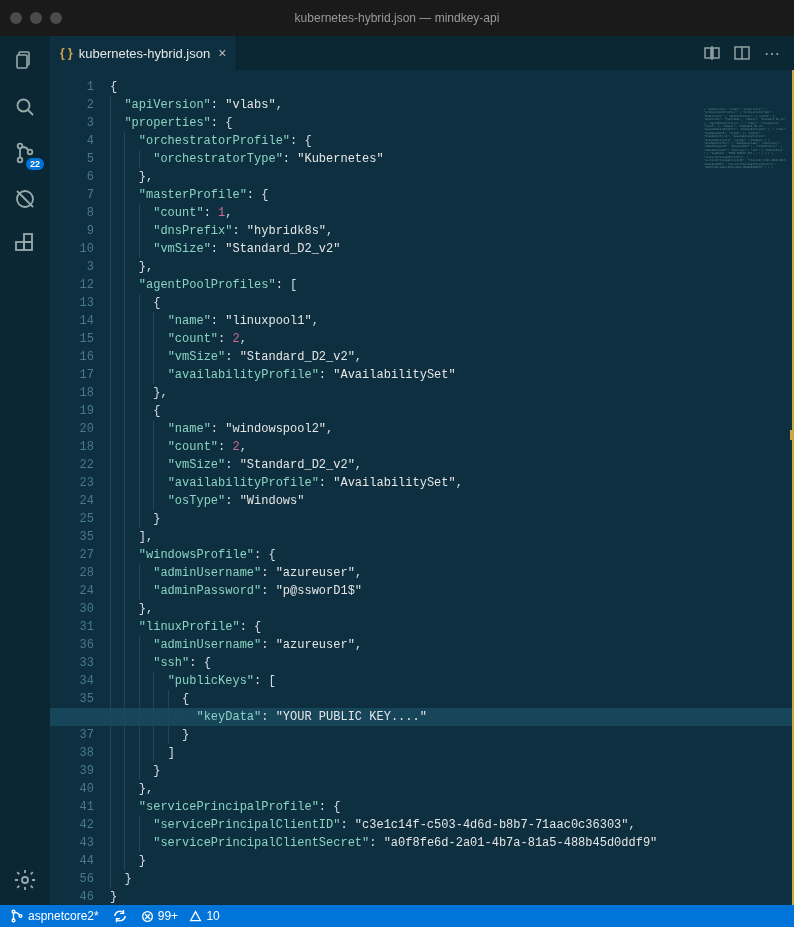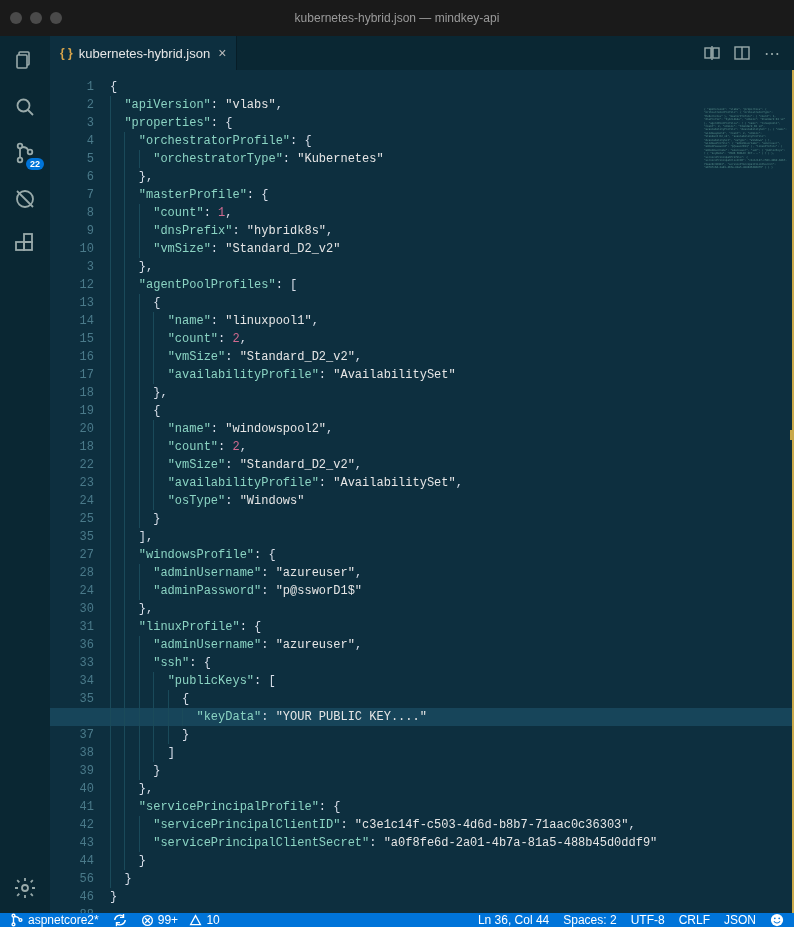--- a/index.html
+++ b/index.html
@@ -135,21 +135,21 @@
     height: 18px;
     vertical-align: top;
     margin-right: -1px;
   }
   .editor-right-border {
     position: absolute; right: 0; top: 0; bottom: 0; width: 2px;
     background: #c9a94a;
   }
   .edge-mark { position: absolute; right: 0; width: 4px; height: 10px; background: #c9a94a; }
   .statusbar {
-    height: 14px;
+    height: 22px;
     background: #0074d9;
     color: #fff;
     display: flex;
     align-items: center;
     font-size: 12px;
     padding: 0 10px;
     gap: 14px;
   }
   .statusbar .right { margin-left: auto; display: flex; gap: 14px; align-items: center; }
   .status-item { display: inline-flex; align-items: center; gap: 4px; cursor: pointer; }
@@ -365,28 +365,13 @@
         <line x1="5" y1="5" x2="11" y2="11"></line>
         <line x1="11" y1="5" x2="5" y2="11"></line>
       </svg>
     <span>99+</span>
     &nbsp;
     <svg width="13" height="13" viewBox="0 0 16 16" fill="none" stroke="currentColor" stroke-width="1.6">
         <path d="M8 2l6 11H2z"></path>
       </svg>
     <span>10</span>
   </span>
-  <div class="right">
-    <span class="status-item">Ln 36, Col 44</span>
-    <span class="status-item">Spaces: 2</span>
-    <span class="status-item">UTF-8</span>
-    <span class="status-item">CRLF</span>
-    <span class="status-item">JSON</span>
-    <span class="status-item">
-      <svg width="14" height="14" viewBox="0 0 16 16" fill="currentColor">
-          <circle cx="8" cy="8" r="7"></circle>
-          <circle cx="5.5" cy="6" r="1" fill="#0074d9"></circle>
-          <circle cx="10.5" cy="6" r="1" fill="#0074d9"></circle>
-          <path d="M4.5 9.5c1 1.5 2 2 3.5 2s2.5-.5 3.5-2" stroke="#0074d9" stroke-width="1.2" fill="none"></path>
-        </svg>
-    </span>
-  </div>
 </div>
 
 </body></html>

